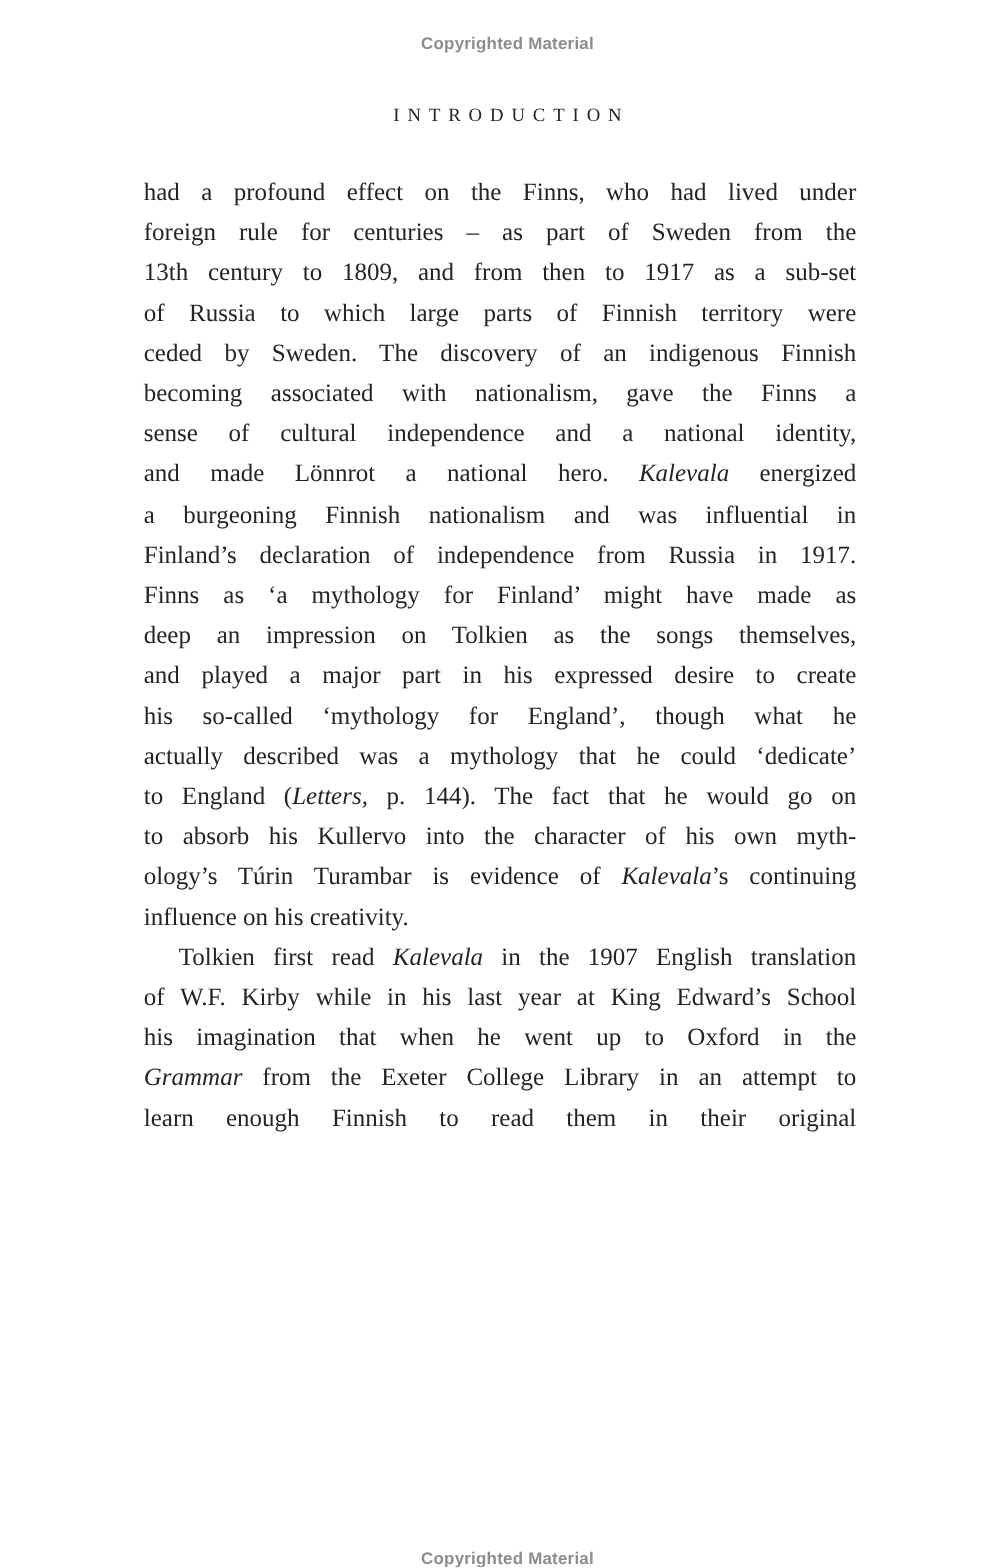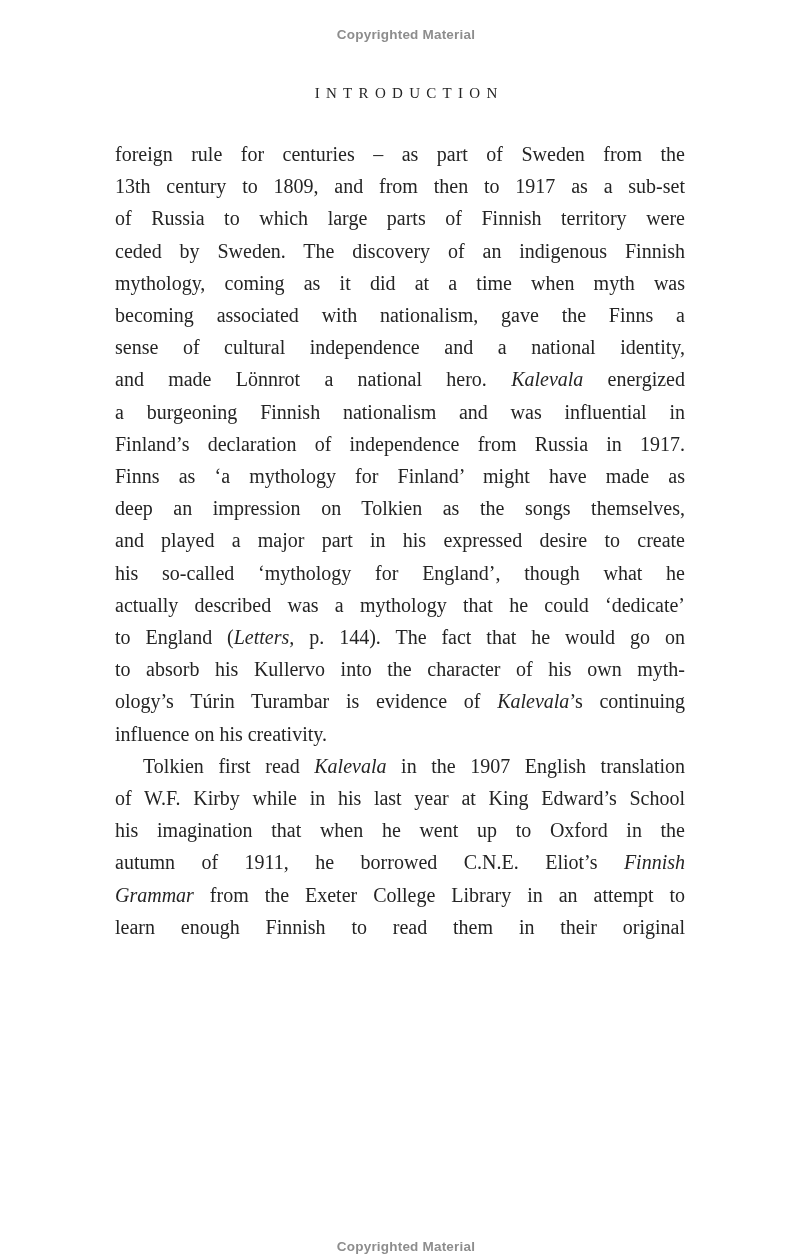--- a/index.html
+++ b/index.html
@@ -69,45 +69,44 @@
 <body>
 
 <div class="page" style="--bg: #ffffff; --ink: #242424; --notice: #8d8d8d;">
 
   <div class="notice notice-top">Copyrighted Material</div>
 
   <div class="section-title">INTRODUCTION</div>
 
   <div class="body-text">
       <div class="para">
+        <div class="line"><span>had a profound effect on the Finns, who had lived under</span></div>
         <div class="line"><span>foreign rule for centuries – as part of Sweden from the</span></div>
         <div class="line"><span>13th century to 1809, and from then to 1917 as a sub-set</span></div>
         <div class="line"><span>of Russia to which large parts of Finnish territory were</span></div>
         <div class="line"><span>ceded by Sweden. The discovery of an indigenous Finnish</span></div>
-        <div class="line"><span>mythology, coming as it did at a time when myth was</span></div>
         <div class="line"><span>becoming associated with nationalism, gave the Finns a</span></div>
         <div class="line"><span>sense of cultural independence and a national identity,</span></div>
         <div class="line"><span>and made Lönnrot a national hero. </span><span class="it">Kalevala</span><span> energized</span></div>
         <div class="line"><span>a burgeoning Finnish nationalism and was influential in</span></div>
         <div class="line"><span>Finland’s declaration of independence from Russia in 1917.</span></div>
         <div class="line"><span>Finns as ‘a mythology for Finland’ might have made as</span></div>
         <div class="line"><span>deep an impression on Tolkien as the songs themselves,</span></div>
         <div class="line"><span>and played a major part in his expressed desire to create</span></div>
         <div class="line"><span>his so-called ‘mythology for England’, though what he</span></div>
         <div class="line"><span>actually described was a mythology that he could ‘dedicate’</span></div>
         <div class="line"><span>to England (</span><span class="it">Letters,</span><span> p. 144). The fact that he would go on</span></div>
         <div class="line"><span>to absorb his Kullervo into the character of his own myth-</span></div>
         <div class="line"><span>ology’s Túrin Turambar is evidence of </span><span class="it">Kalevala</span><span>’s continuing</span></div>
         <div class="line no-just"><span>influence on his creativity.</span></div>
       </div>
       <div class="para indent">
         <div class="line"><span>Tolkien first read </span><span class="it">Kalevala</span><span> in the 1907 English translation</span></div>
         <div class="line"><span>of W.F. Kirby while in his last year at King Edward’s School</span></div>
         <div class="line"><span>his imagination that when he went up to Oxford in the</span></div>
-        <div class="line"><span>autumn of 1911, he borrowed C.N.E. Eliot’s </span><span class="it">Finnish</span></div>
         <div class="line"><span class="it">Grammar</span><span> from the Exeter College Library in an attempt to</span></div>
         <div class="line"><span>learn enough Finnish to read them in their original</span></div>
       </div>
     </div>
 
   <div class="page-number">xi</div>
 
   <div class="notice notice-bottom">Copyrighted Material</div>
 
 </div>

